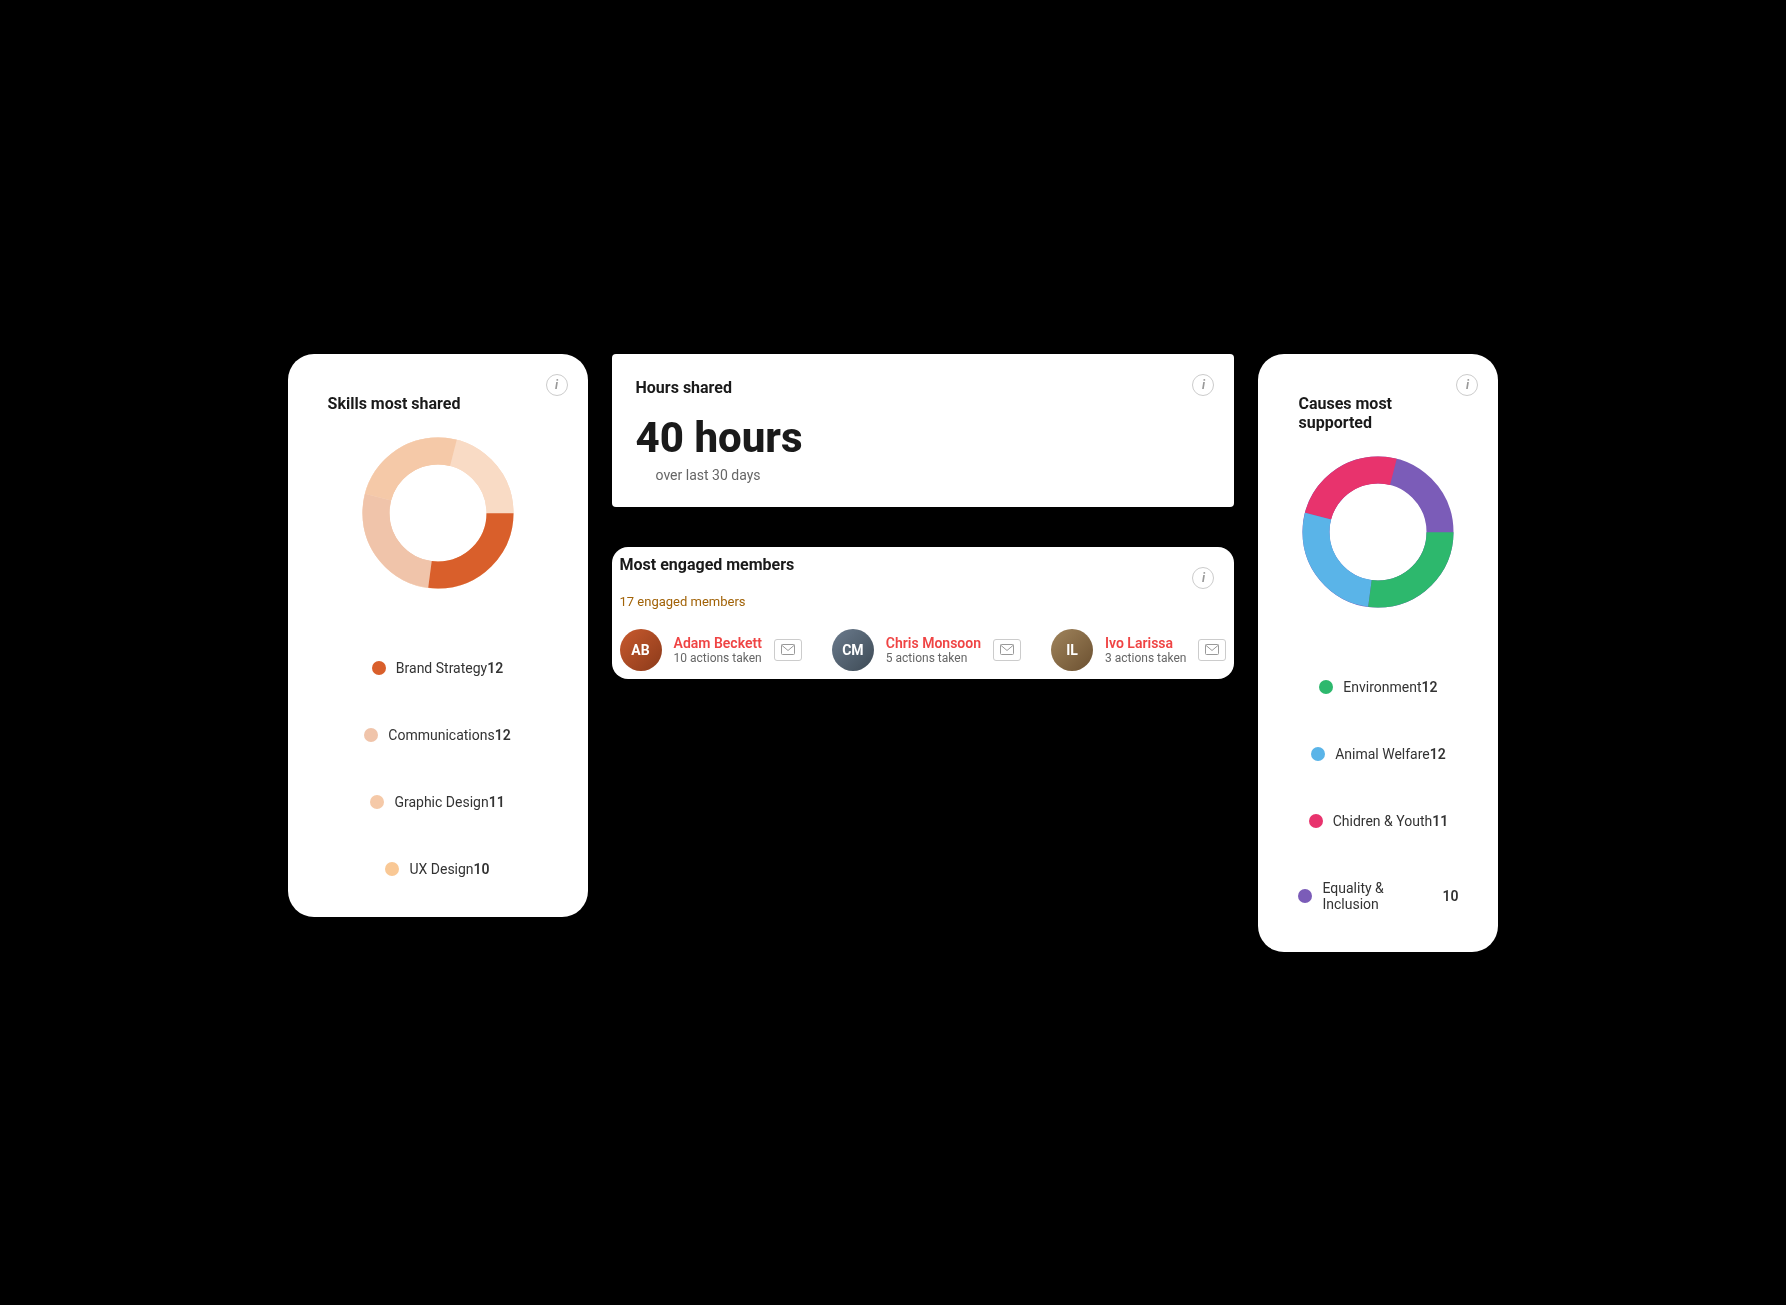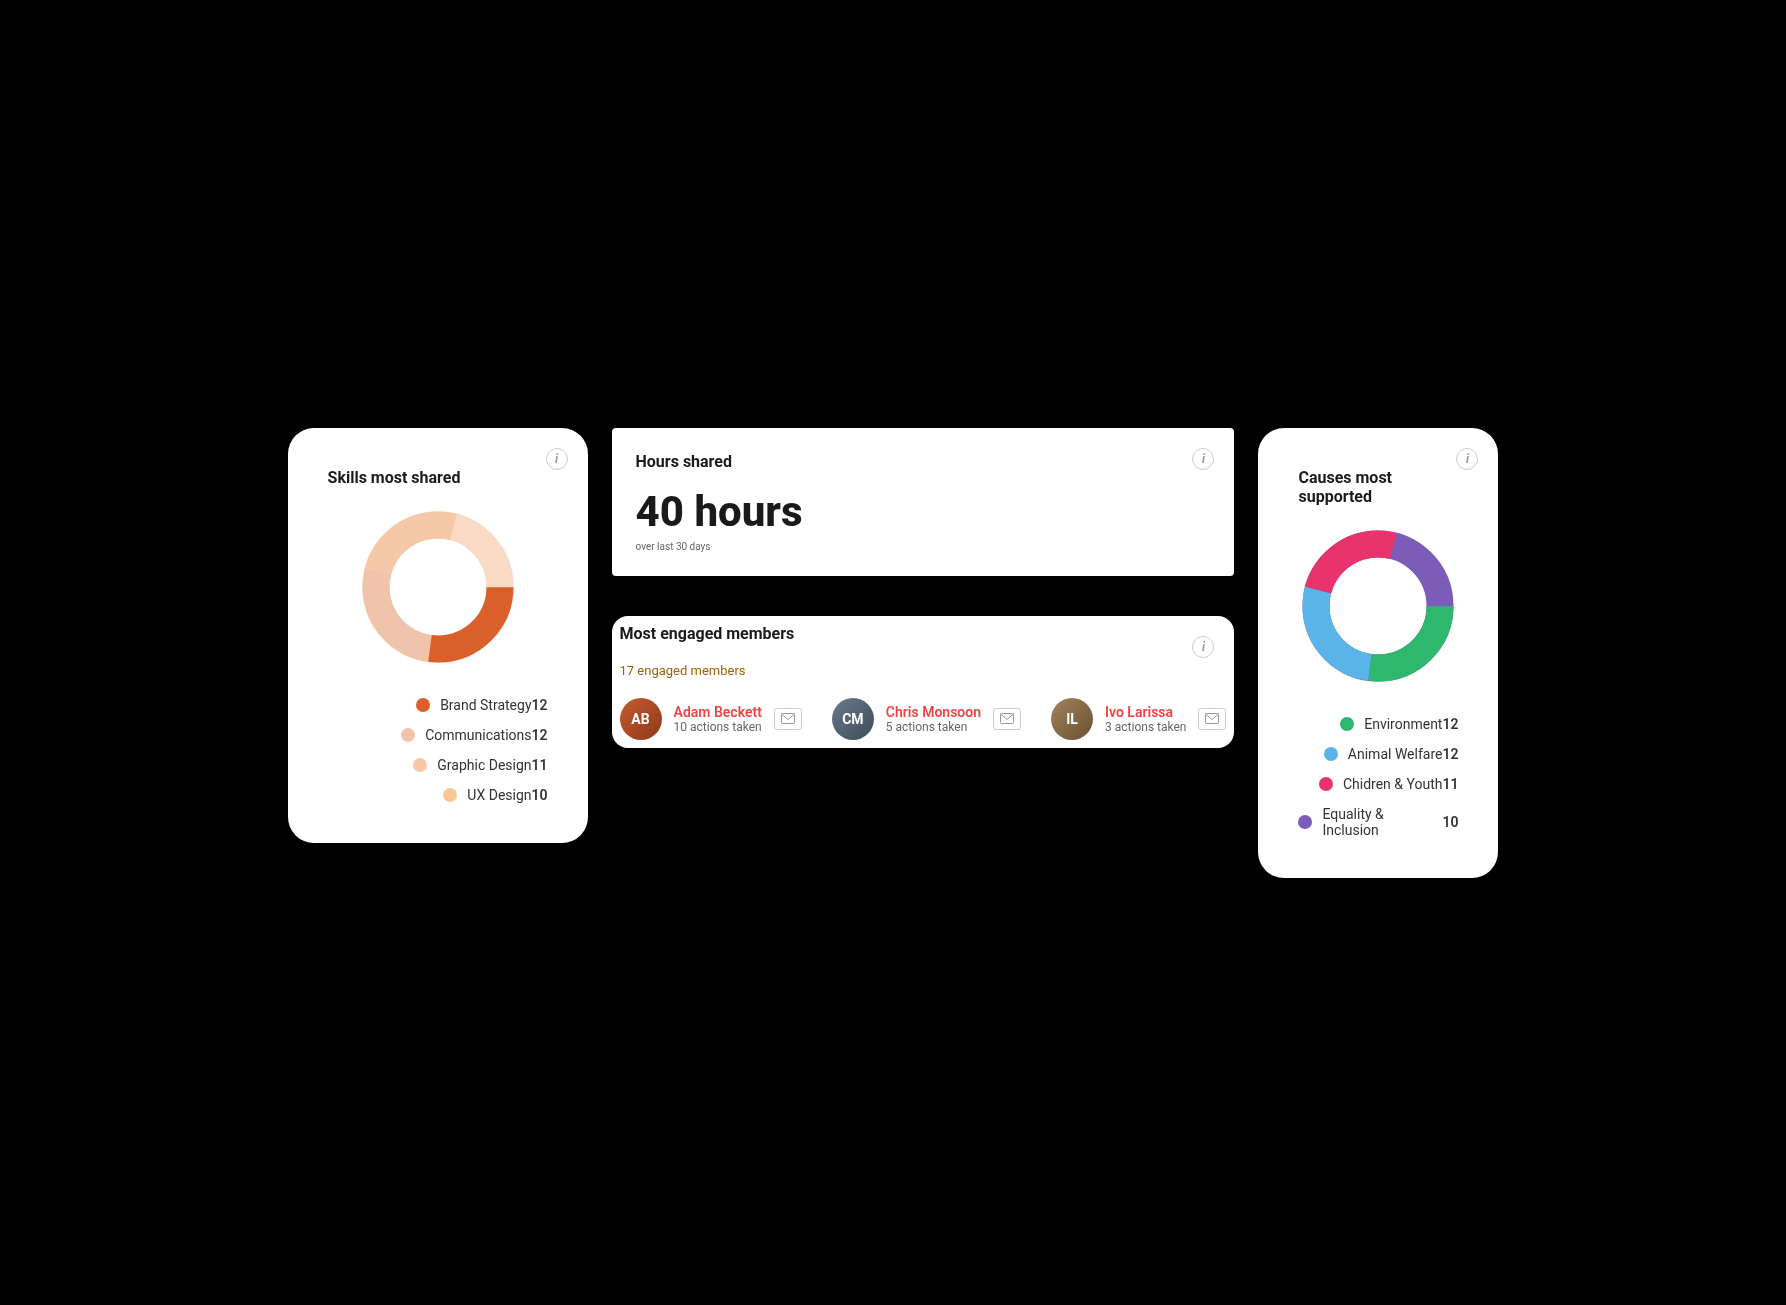--- a/index.html
+++ b/index.html
@@ -72,21 +72,22 @@
     .legend-list {
       list-style: none;
       display: flex;
       flex-direction: column;
       gap: 14px;
     }
 
     .legend-item {
       display: flex;
       align-items: center;
-      justify-content: flex-end;
+      justify-content: center;
+      margin-top: 37px;
     }
 
     .legend-left {
       display: flex;
       align-items: center;
       gap: 10px;
     }
 
     .legend-dot {
       width: 14px;
@@ -117,23 +118,24 @@
 
     .hours-number {
       font-size: 42px;
       font-weight: 800;
       color: #1a1a1a;
       margin-top: 8px;
       line-height: 1;
     }
 
     .hours-subtitle {
-      font-size: 10px;
+      font-size: 14px;
       color: #666;
       margin-top: 8px;
+      margin-left: 20px;
     }
 
     
     .card-members {
       background: #fff;
       border-radius: 16px;
       padding: 8px;
       position: relative;
     }
 

